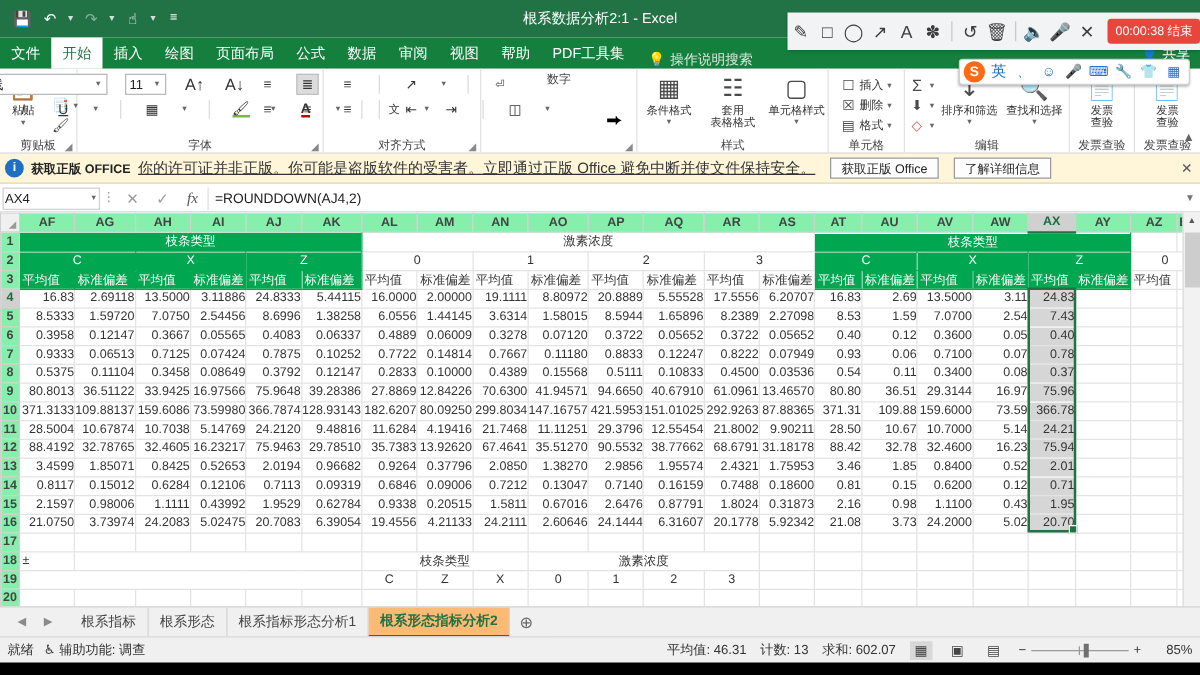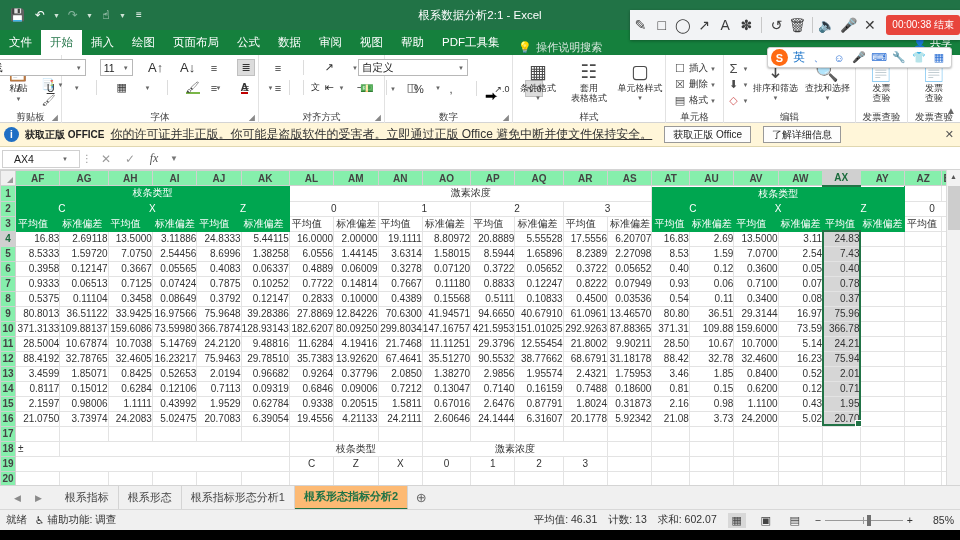--- a/index.html
+++ b/index.html
@@ -142,21 +142,21 @@
   }
   .notice-close { position:absolute; right:6px; font-size:11px; color:#555; }
 
   
   .fbar {
     position:absolute; left:0; top:148px; width:960px; height:22px;
     background:#fff; border-bottom:1px solid #d4d4d4; display:flex; align-items:center;
   }
   .namebox {
     width:78px; height:18px; margin-left:2px; border:1px solid #d0d0d0; background:#fff;
-    display:flex; align-items:center; justify-content:space-between; padding:0 11px; font-size:10.5px;
+    display:flex; align-items:center; justify-content:space-between; padding:0 1px; font-size:10.5px;
   }
   .fbar-dots { width:14px; text-align:center; color:#999; font-size:10px; }
   .fbar-ic { width:24px; text-align:center; color:#9a9a9a; font-size:12px; }
   .fbar-ic.fx { font-style:italic; font-family:"Liberation Serif", serif; color:#555;}
   .finput { flex:1; font-size:11px; padding-left:5px; border-left:1px solid #e0e0e0; height:18px;
             display:flex; align-items:center;}
   .fbar-expand { width:16px; text-align:center; color:#777; font-size:8px;}
 
   
   .grid-wrap { position:absolute; left:0; top:170px; width:960px; height:315px; background:#fff; overflow:hidden;}
@@ -379,35 +379,20 @@
           <div class="vsep"></div>
           <div class="sq">◫</div>
           <div class="caret">▼</div>
         </div>
       </div>
       <div class="rgroup-label">对齐方式</div>
       <div class="dlg-launch">◢</div>
     </div>
 
     <div class="rgroup" style="width:128px">
-      <div class="rgroup-body" style="flex-direction:column; gap:4px; align-items:flex-start; padding-left:4px;">
-        <div class="numfmt-box">
-          <span>自定义</span>
-          <span class="caret">▼</span>
-        </div>
-        <div class="fontline">
-          <div class="sq">💵</div>
-          <div class="caret">▼</div>
-          <div class="sq">%</div>
-          <div class="sq">,</div>
-          <div class="vsep"></div>
-          <div class="sq" style="font-size:9px">↗.0</div>
-          <div class="sq sel" style="font-size:9px">↘.0</div>
-        </div>
-      </div>
       <div class="rgroup-label">数字</div>
       <div class="dlg-launch">◢</div>
     </div>
 
     <div class="rgroup" style="width:153px">
       <div class="rgroup-body" style="gap:5px;">
         <div class="bigbtn" style="width:46px">
           <span class="gly">▦</span>
           <span class="cap cap2">条件格式</span>
           <span class="caret">▼</span>
@@ -529,20 +514,21 @@
 
   <div class="fbar">
     <div class="namebox">
       <span>AX4</span>
       <span class="caret">▼</span>
     </div>
     <div class="fbar-dots">⋮</div>
     <div class="fbar-ic">✕</div>
     <div class="fbar-ic">✓</div>
     <div class="fbar-ic fx">fx</div>
+    <div class="finput">=ROUNDDOWN(AJ4,2)</div>
     <div class="fbar-expand">▼</div>
   </div>
 
   <div class="grid-wrap">
     <table class="grid" id="gridtable">
         <colgroup>
           <col style="width:22px">
           <col style="width:48px">
           <col style="width:48px">
           <col style="width:48px">

